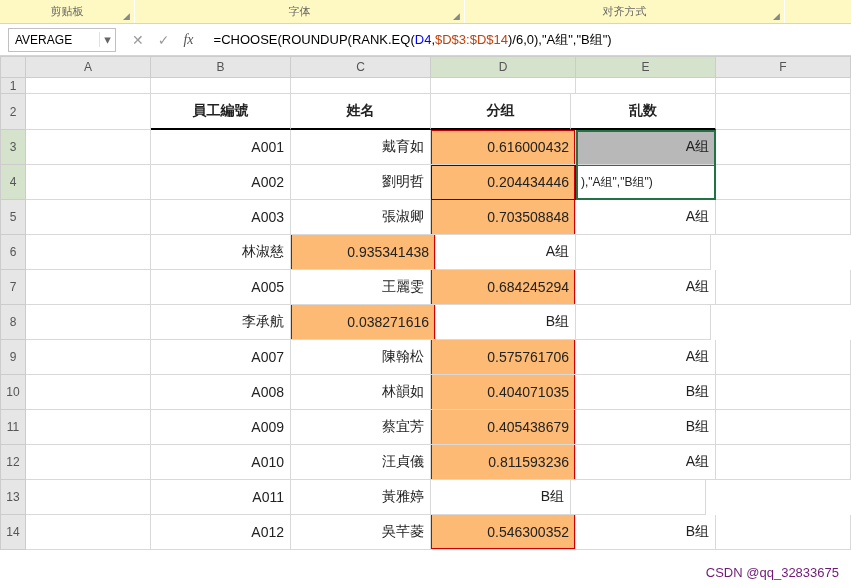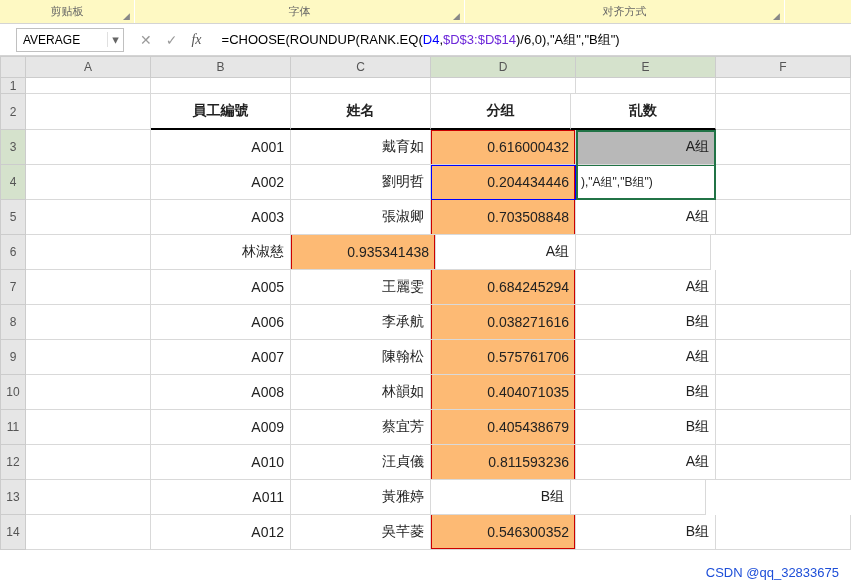--- a/index.html
+++ b/index.html
@@ -1,29 +1,29 @@
 <!DOCTYPE html>
 <html><head>
 <meta charset="utf-8">
 <style>
 * { box-sizing: border-box; margin: 0; padding: 0; }
 body { font-family: "Microsoft YaHei", Arial, sans-serif; font-size: 13px; background: #fff; width: 851px; height: 588px; overflow: hidden; position: relative; }
 .ribbon-section { display: flex; height: 24px; background: #fef9c3; border-bottom: 1px solid #d4d4d4; }
 .ribbon-group { display: flex; align-items: center; justify-content: center; font-size: 11px; color: #666; position: relative; border-right: 1px solid #fff; }
 .ribbon-group .launcher { position: absolute; right: 4px; bottom: 2px; font-size: 9px; color: #888; cursor: pointer; }
-.namebox-row { display: flex; align-items: center; height: 32px; background: #fff; border-bottom: 1px solid #d4d4d4; padding: 3px 16px; gap: 10px; }
+.namebox-row { display: flex; align-items: center; height: 32px; background: #fff; border-bottom: 1px solid #d4d4d4; padding: 3px 8px; gap: 10px; }
 .name-box { display: flex; align-items: center; border: 1px solid #c0c0c0; height: 24px; background: #fff; }
 .name-box input { border: none; outline: none; width: 90px; padding: 0 6px; font-size: 12px; }
 .name-box .dd { width: 16px; text-align: center; color: #666; cursor: pointer; border-left: 1px solid #e0e0e0; }
 .fbar-icons { display: flex; align-items: center; gap: 14px; color: #9a9a9a; padding: 0 6px; }
 .fbar-icons span { cursor: pointer; font-size: 14px; }
 .fx-label { font-style: italic; font-family: "Times New Roman", serif; font-size: 14px; color: #555; }
 .formula-input { flex: 1; border: none; outline: none; font-size: 13px; padding: 0 4px; }
 .formula-input .ref-blue { color: #0000ff; }
-.formula-input .ref-orange { color: #6d28d9; }
+.formula-input .ref-orange { color: #c2410c; }
 .grid-wrap { position: relative; }
 .col-headers { display: flex; height: 22px; }
 .corner { width: 26px; height: 22px; background: #e6e6e6; border: 1px solid #ccc; }
 .col-h { background: #e6e6e6; border: 1px solid #ccc; border-left: none; display: flex; align-items: center; justify-content: center; font-size: 12px; color: #555; }
 .col-h.sel { background: #d5e2cc; }
 .col-A { width: 125px; } .col-B { width: 140px; } .col-C { width: 140px; } .col-D { width: 145px; } .col-E { width: 140px; } .col-F { width: 135px; }
 .rows { }
 .row { display: flex; }
 .row-h { width: 26px; background: #e6e6e6; border: 1px solid #ccc; border-top: none; display: flex; align-items: center; justify-content: center; font-size: 12px; color: #555; }
 .row-h.sel { background: #d5e2cc; }
@@ -37,21 +37,21 @@
 .d-right { justify-content: flex-end; }
 .e-right { justify-content: flex-end; }
 .d-range { background: #fdba74; box-shadow: inset 1px 0 0 #c00, inset -1px 0 0 #c00; }
 .d-range-top { box-shadow: inset 1px 0 0 #c00, inset -1px 0 0 #c00, inset 0 1px 0 #c00; }
 .d-range-bot { box-shadow: inset 1px 0 0 #c00, inset -1px 0 0 #c00, inset 0 -1px 0 #c00; }
 .e3 { background: #b8b8b8; justify-content: flex-end; }
 .e4 { position: relative; }
 .e4-box { position: absolute; left: 0; top: 0; border: 1px solid #217346; width: 100%; height: 100%; display: flex; align-items: center; padding: 0 4px; font-size: 12px; background: #fff; white-space: nowrap; }
 .sel-box { position: absolute; border: 2px solid #217346; pointer-events: none; }
 .blue-ref-box { position: absolute; border: 1px solid #0000ff; pointer-events: none; }
-.watermark { position: absolute; bottom: 8px; right: 12px; color: #1d4ed8; font-size: 13px; }
+.watermark { position: absolute; bottom: 8px; right: 12px; color: #701a75; font-size: 13px; }
 </style>
 </head>
 <body>
 
 <div class="ribbon-section">
   <div class="ribbon-group" style="width:135px">
     <span>剪贴板</span>
     <span class="launcher">◢</span>
   </div>
   <div class="ribbon-group" style="width:330px">
@@ -152,21 +152,20 @@
           <div class="cell col-A"></div>
           <div class="cell col-B b-right">A005</div>
           <div class="cell col-C c-right">王麗雯</div>
           <div class="cell col-D d-right d-range">0.684245294</div>
           <div class="cell col-E e-right">A组</div>
           <div class="cell col-F"></div>
         </div>
         <div class="row rn">
           <div class="row-h">8</div>
           <div class="cell col-A"></div>
-          <div class="cell col-B b-right">A006</div>
           <div class="cell col-C c-right">李承航</div>
           <div class="cell col-D d-right d-range">0.038271616</div>
           <div class="cell col-E e-right">B组</div>
           <div class="cell col-F"></div>
         </div>
         <div class="row rn">
           <div class="row-h">9</div>
           <div class="cell col-A"></div>
           <div class="cell col-B b-right">A007</div>
           <div class="cell col-C c-right">陳翰松</div>

